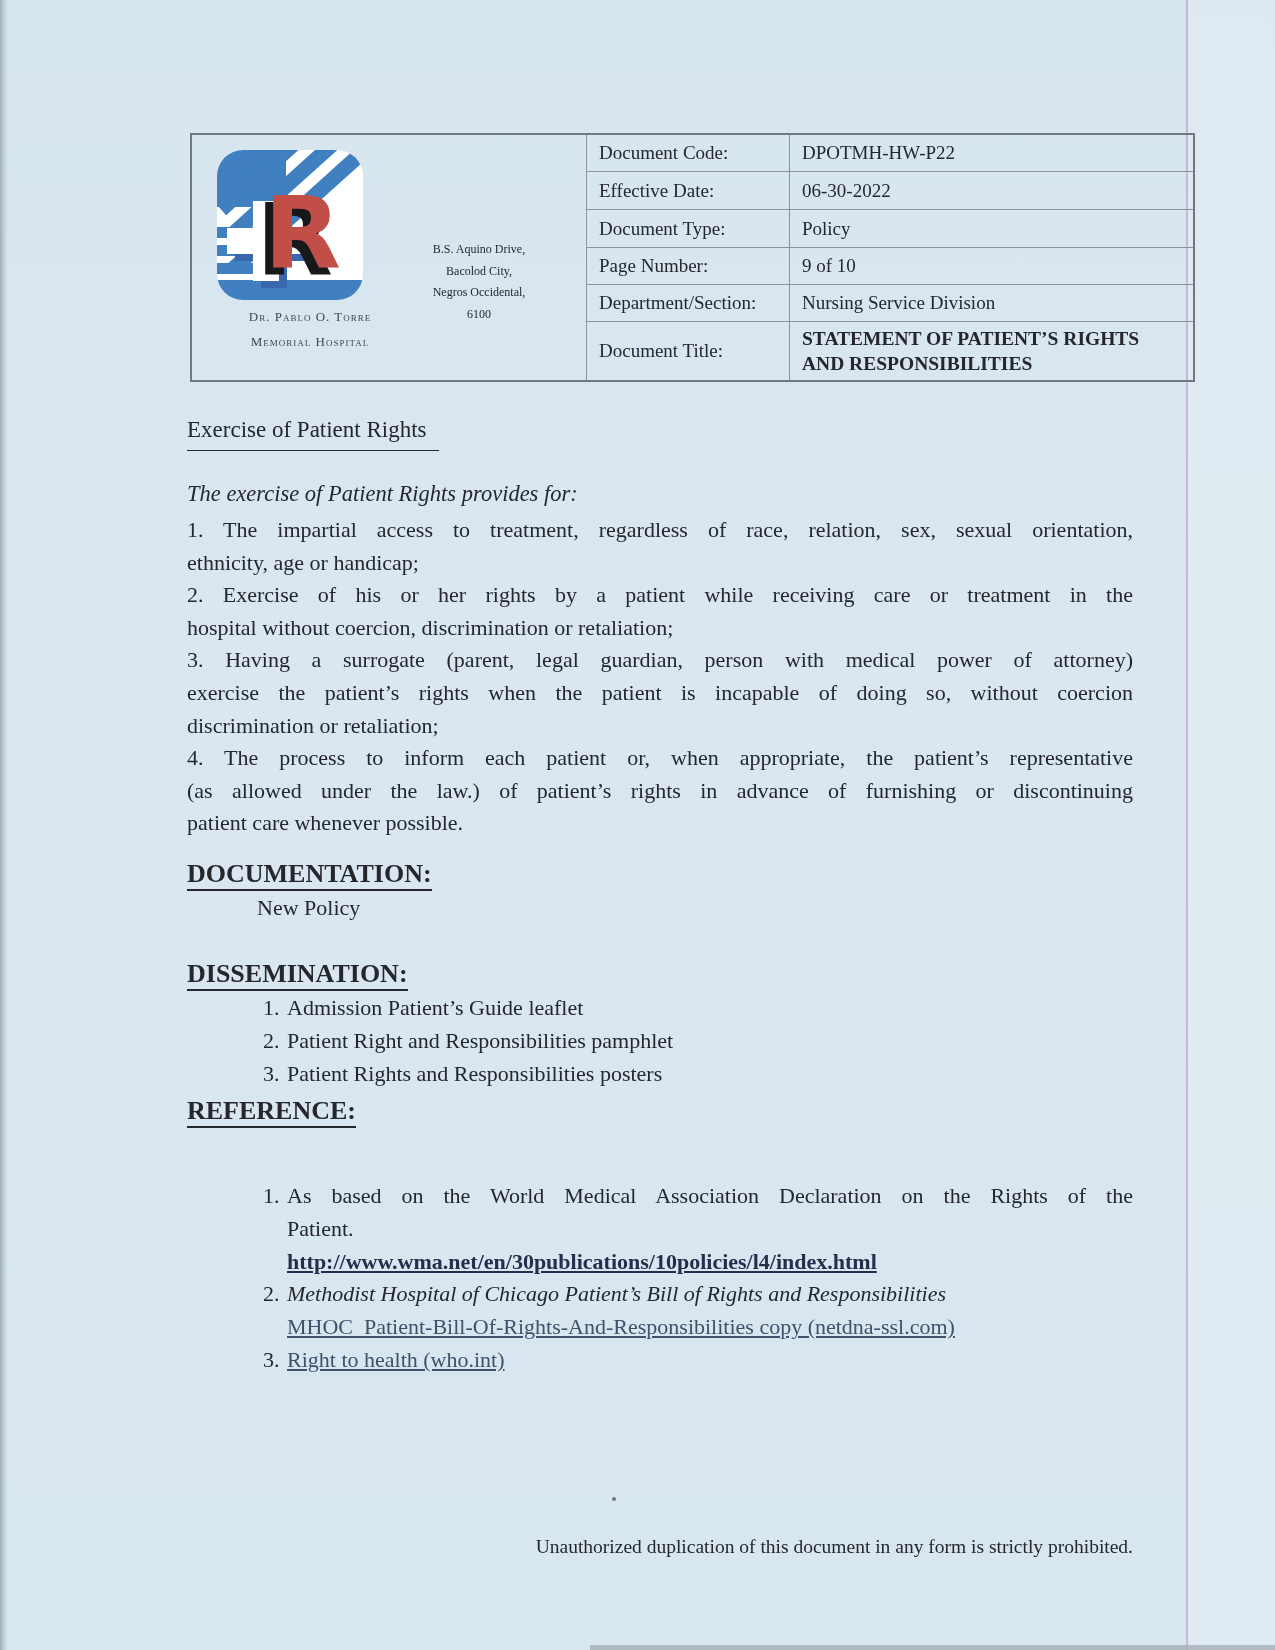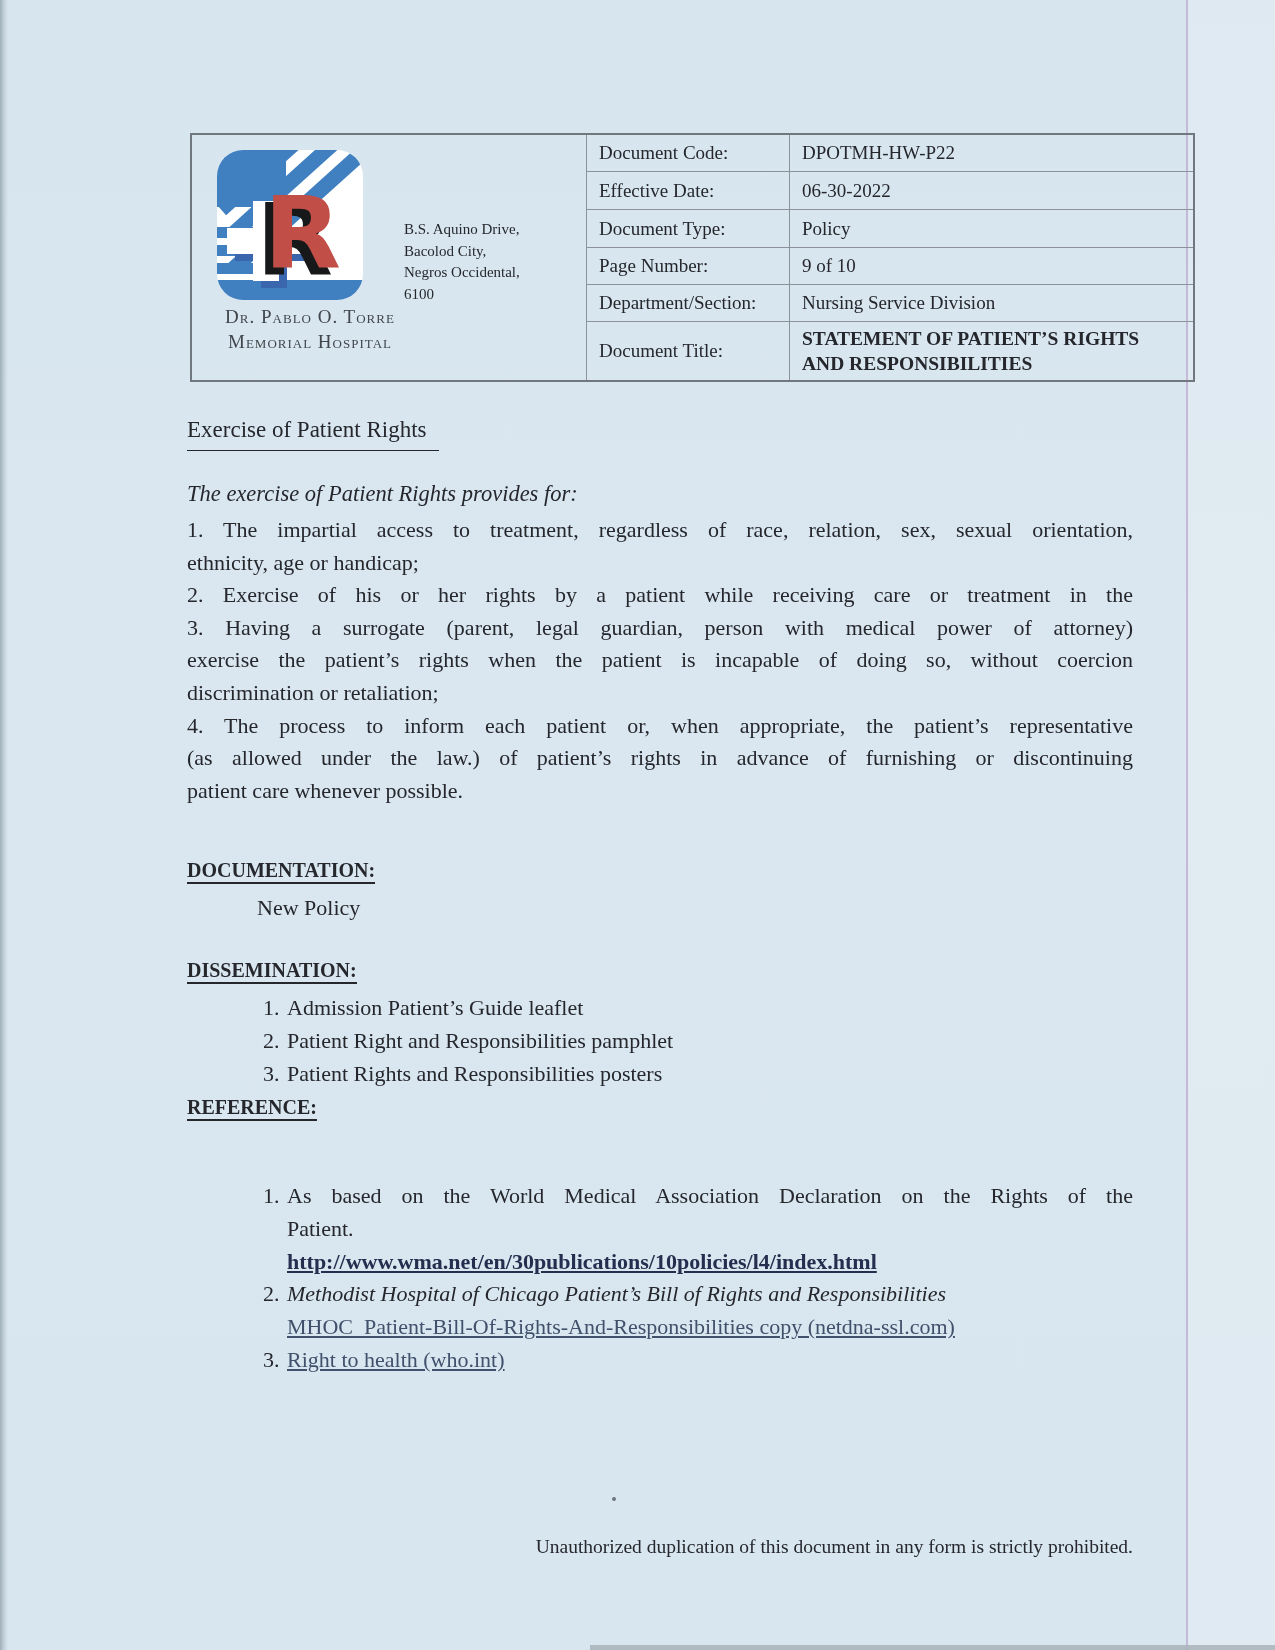--- a/index.html
+++ b/index.html
@@ -34,35 +34,35 @@
     display:flex; align-items:center; padding-left:12px;
     font-size:19px; border-bottom:1px solid #8b929a; white-space:nowrap;
   }
   .label-cell { grid-column:2; }
   .value-cell { grid-column:3; border-left:1px solid #8b929a; }
   .r1{grid-row:1}.r2{grid-row:2}.r3{grid-row:3}.r4{grid-row:4}.r5{grid-row:5}
   .r6{grid-row:6; border-bottom:none;}
   .title-value { font-weight:bold; white-space:normal; line-height:25px; font-size:19.5px; padding-right:28px; }
 
   .logo-svg { position:absolute; left:24px; top:14px; }
-  .hospital-address { position:absolute; left:212px; top:84px; width:150px;
-    font-size:15px; line-height:21.5px; color:#26282e; }
+  .hospital-address { position:absolute; left:212px; top:104px; width:150px;
+    text-align:center; font-size:12px; line-height:21.5px; color:#26282e; }
   .hospital-name { position:absolute; left:8px; top:169px; width:220px; text-align:center;
-    font-variant:small-caps; font-size:19px; line-height:25px; letter-spacing:1px; color:#41464d; }
+    font-variant:small-caps; font-size:13px; line-height:25px; letter-spacing:1px; color:#41464d; }
 
   
   .section-heading { position:absolute; left:187px; top:417px; font-size:23px; }
   .section-heading .u { border-bottom:1.5px solid currentColor; padding-right:12px; padding-bottom:8px; }
   .intro { position:absolute; left:187px; top:481px; font-size:22.5px; font-style:italic; }
   .policy-items { position:absolute; left:187px; top:514px; width:946px;
     font-size:22px; line-height:32.6px; }
   .policy-items p { margin:0; }
   .jline { text-align:justify; text-align-last:justify; }
 
-  .sub-heading { position:absolute; left:187px; font-size:20px; font-weight:bold; }
+  .sub-heading { position:absolute; left:187px; font-size:26px; font-weight:bold; }
   .sub-heading .u { border-bottom:2px solid currentColor; padding-bottom:1px; }
   .h-doc { top:859px; }
   .h-diss { top:959px; }
   .h-ref { top:1096px; }
   .new-policy { position:absolute; left:257px; top:895px; font-size:22px; }
 
   .doc-list { position:absolute; font-size:22px; line-height:32.8px; }
   .doc-list ol { margin:0; padding-left:98px; }
   .doc-list li { padding-left:2px; }
   .diss-list { left:187px; top:992px; }
@@ -162,20 +162,21 @@
 
   <div class="intro">The exercise of Patient Rights provides for:</div>
 
   <div class="policy-items">
     <p>
       <span style="display:block" class="jline">1.  The impartial access to treatment, regardless of race, relation, sex, sexual orientation,</span>
       <span style="display:block">ethnicity, age or handicap;</span>
     </p>
     <p>
       <span style="display:block" class="jline">2. Exercise of his or her rights by a patient while receiving care or treatment in the</span>
+      <span style="display:block">hospital without coercion, discrimination or retaliation;</span>
     </p>
     <p>
       <span style="display:block" class="jline">3. Having a surrogate (parent, legal guardian, person with medical power of attorney)</span>
       <span style="display:block" class="jline">exercise the patient’s rights when the patient is incapable of doing so, without coercion</span>
       <span style="display:block">discrimination or retaliation;</span>
     </p>
     <p>
       <span style="display:block" class="jline">4. The process to inform each patient or, when appropriate, the patient’s representative</span>
       <span style="display:block" class="jline">(as allowed under the law.) of patient’s rights in advance of furnishing or discontinuing</span>
       <span style="display:block">patient care whenever possible.</span>

